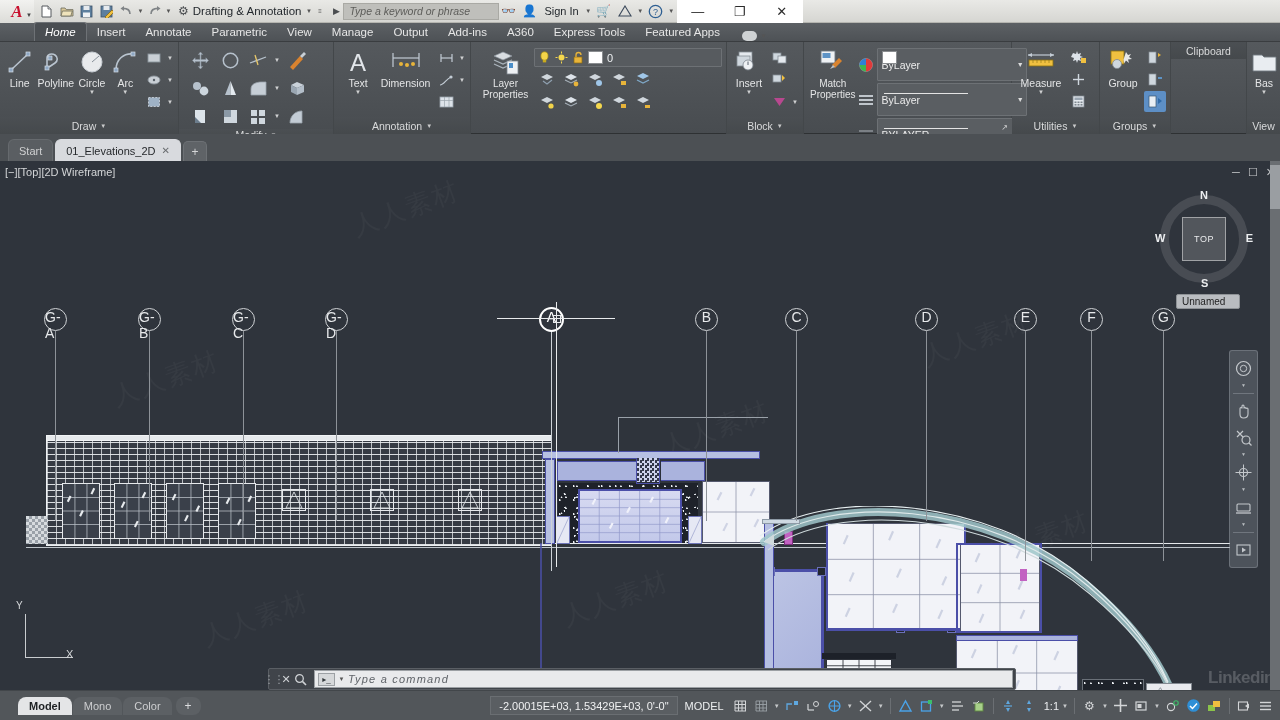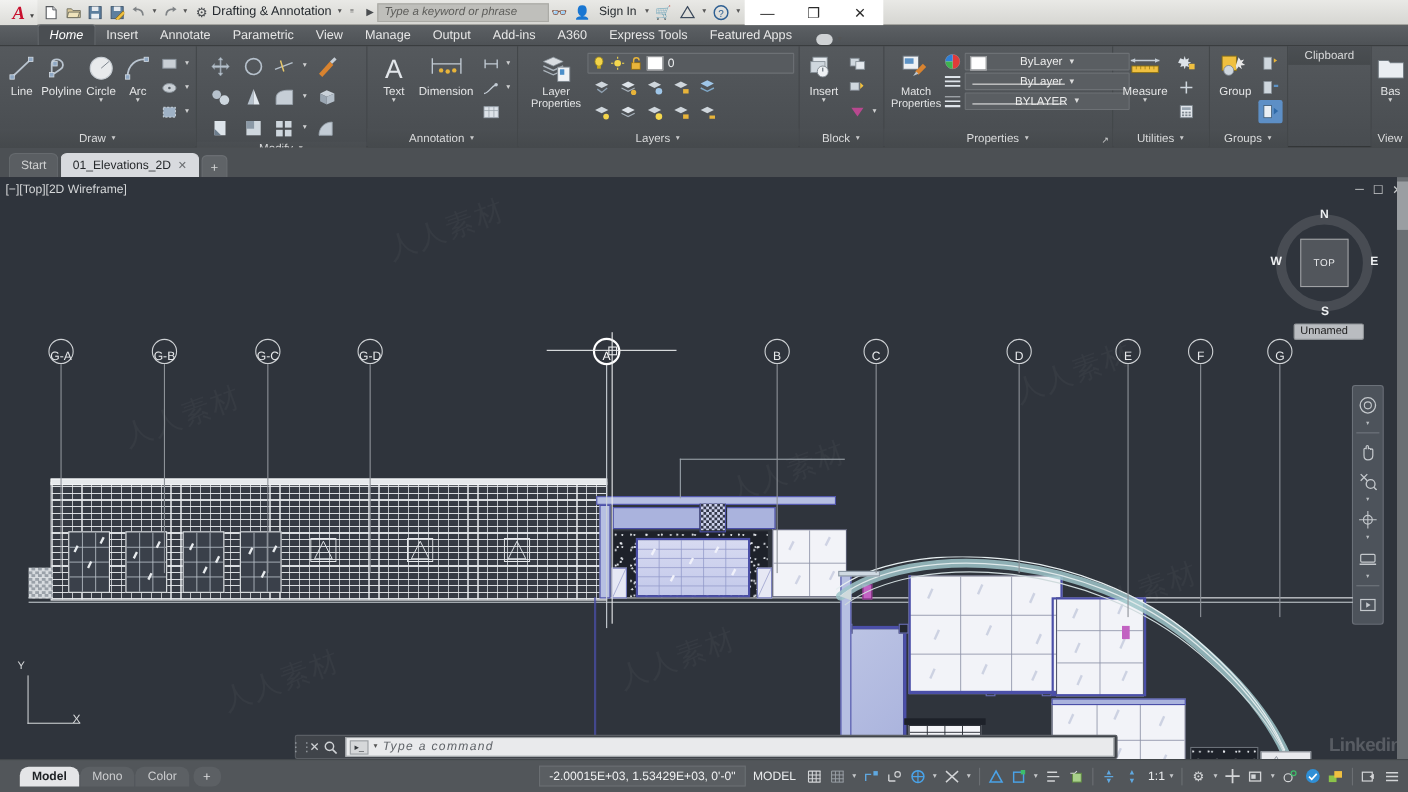--- a/index.html
+++ b/index.html
@@ -95,22 +95,22 @@
   .sm-row { display:flex; align-items:center; gap:1px; }
   .sm-btn { width:22px; height:21px; display:flex; align-items:center; justify-content:center; }
   .sm-caret { width:8px; font-size:6px; color:#d0d1d2; text-align:center; }
   .layer-ctrl { display:flex; flex-direction:column; gap:2px; padding-top:3px; }
   .layer-row1 {
     width:188px; height:19px; background:#575b5f; border:1px solid #6d7175;
     display:flex; align-items:center; gap:4px; padding:0 3px; border-radius:1px;
   }
   .swatch { width:15px; height:13px; background:#fff; border:1px solid #8a8d90; }
   .prop-row {
-    width:150px; height:16px; background:#5a5e62; border:1px solid #6d7175;
-    display:flex; align-items:center; justify-content:center; gap:3px;
+    width:150px; height:33px; background:#5a5e62; border:1px solid #6d7175;
+    display:flex; align-items:center; justify-content:space-between; gap:3px;
     padding:0 2px 0 4px; border-radius:1px; position:relative;
   }
   .prop-row .txt { font-size:10.5px; color:#ececec; }
   .prop-row .car { font-size:7px; color:#dcdcdc; margin-left:2px; }
   .lineseg { position:absolute; left:6px; right:58px; height:1px; background:#e4e4e4; top:9px; }
   .panel-more { position:absolute; right:3px; bottom:2px; font-size:8px; color:#cfd0d1; }
 
   
   .filetabs {
     position:absolute; left:0; top:134px; width:1280px; height:27px;
@@ -167,22 +167,22 @@
   .ucs-y { position:absolute; left:4px; top:-2px; font-size:10px; color:#d5d7d9; }
   .ucs-vl { position:absolute; left:13px; top:12px; width:1px; height:44px; background:#c9cccf; }
   .ucs-hl { position:absolute; left:13px; top:55px; width:48px; height:1px; background:#c9cccf; }
   .ucs-x { position:absolute; left:54px; top:46px; font-size:11px; color:#d5d7d9; }
 
   .tooltip { position:absolute; background:#b9bcc0; border:1px solid #8e9296;
     color:#222; font-size:10px; padding:1px 14px 1px 5px; border-radius:2px; }
 
   
   .bub { position:absolute; width:23px; height:23px; border-radius:50%;
-    border:1.2px solid #cfd2d5; display:flex; align-items:flex-end; justify-content:center;
-    font-size:11px; color:#e7e9eb; }
+    border:1.2px solid #cfd2d5; display:flex; align-items:flex-start; justify-content:center;
+    font-size:14px; color:#e7e9eb; }
   .bub.sel { border-color:#ffffff; border-width:2px; color:#fff; }
   .gl-line { position:absolute; width:1px; background:#8d9298; }
 
   .crosshair-v { position:absolute; width:1px; background:#e8eaec; }
   .crosshair-h { position:absolute; height:1px; background:#e8eaec; }
   .pickbox { position:absolute; width:8px; height:8px; border:1px solid #e8eaec; }
 
   
   .bld { position:absolute; }
   .brick {
@@ -708,24 +708,20 @@
                 </svg>
               </div>
             <div class="sm-btn">
                 <svg width="17" height="15" viewBox="0 0 17 15">
                   <path d="M2 5l6-3 6 3-6 3z" fill="#cfd6dc"></path>
                   <path d="M10 10h5v3h-5z" fill="#e8b43a"></path>
                 </svg>
               </div>
           </div>
         </div>
-      </div>
-      <div class="panel-title">
-        <span>Layers</span>
-        <span class="car">▼</span>
       </div>
     </div>
 
     <div class="panel" style="width:77px">
       <div class="panel-body" style="padding-left:5px">
         <div class="big-btn" style="width:36px">
           <div class="gl">
             <svg width="28" height="26" viewBox="0 0 28 26">
                 <rect x="4" y="3" width="13" height="10" fill="#e4e9ee" stroke="#848d95" stroke-width="0.8"></rect>
                 <rect x="2" y="7" width="13" height="10" fill="#cfd7de" stroke="#848d95" stroke-width="0.8"></rect>

